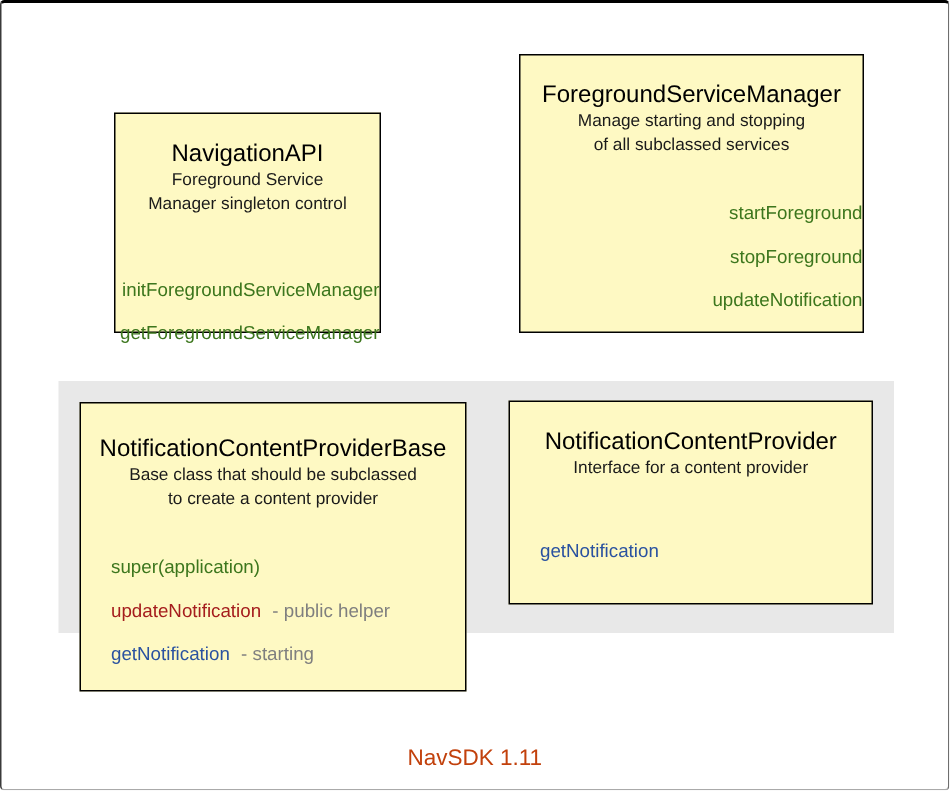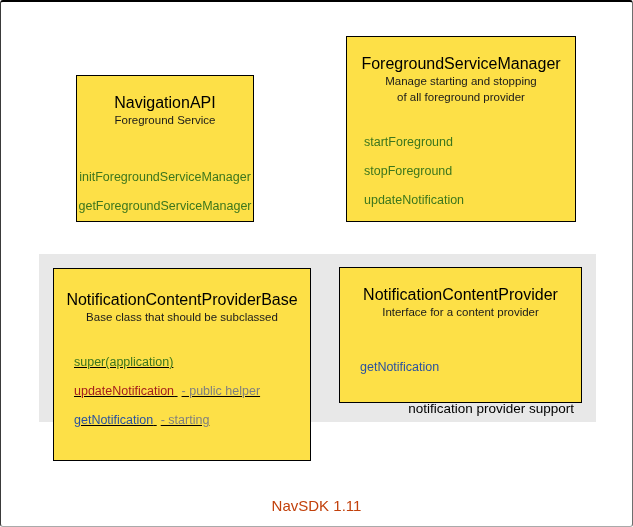--- a/index.html
+++ b/index.html
@@ -13,59 +13,59 @@
     height: 527px;
     background: #ffffff;
     border-style: solid;
     border-width: 2px 1px 1px 1px;
     border-color: #000000 #6e6e6e #aaaaaa #3a3a3a;
     border-radius: 3px;
     overflow: hidden;
   }
   .classbox {
     position: absolute;
-    background: #fde047;
+    background: #fef9c3;
     border: 1.5px solid #000000;
   }
   .box-title {
     margin-top: 18px;
     font-size: 16px;
     color: #000000;
     text-align: center;
     white-space: nowrap;
   }
   .box-desc {
     font-size: 11.5px;
     line-height: 16px;
     color: #1a1a1a;
     text-align: center;
   }
   .methods { font-size: 12.5px; }
   .method-line { margin-bottom: 15px; white-space: nowrap; }
-  .m-green { color: #3c761d; }
+  .m-green { color: #3c761d; text-align: right; }
   .m-red   { color: #a51d1d; }
   .m-blue  { color: #2a52a0; }
   .annotation { color: #7f7f7f; margin-left: 4px; }
 
   
   .nav-api { left: 75px;  top: 73px;  width: 178px; height: 147px; }
   .nav-api .methods { margin-top: 42px; text-align: center; }
 
   .fsm     { left: 345px; top: 34px;  width: 230px; height: 186px; }
   .fsm .methods { margin-top: 30px; padding-left: 17px; text-align: left; }
 
   .gray-panel {
     position: absolute;
     left: 38px; top: 252px;
     width: 557px; height: 168px;
     background: #e8e8e8;
   }
   .ncpb { left: 14px;  top: 14px; width: 258px; height: 193px; }
   .ncpb .box-title { margin-top: 22px; }
-  .ncpb .methods { margin-top: 30px; padding-left: 20px; text-align: left; text-decoration: underline; }
+  .ncpb .methods { margin-top: 30px; padding-left: 20px; text-align: left; }
 
   .ncp  { left: 300px; top: 13px; width: 243px; height: 136px; }
   .ncp .box-title { }
   .ncp .methods { margin-top: 40px; padding-left: 20px; text-align: left; }
 
   .panel-label {
     position: absolute;
     right: 22px;
     bottom: 6px;
     font-size: 13.5px;
@@ -83,46 +83,48 @@
 </style>
 </head>
 <body>
 
 <div class="frame">
 
   <div class="classbox nav-api">
     <div class="box-title">NavigationAPI</div>
     <div class="box-desc">
       <div>Foreground Service</div>
+      <div>Manager singleton control</div>
     </div>
     <div class="methods">
       <div class="method-line m-green">initForegroundServiceManager</div>
       <div class="method-line m-green">getForegroundServiceManager</div>
     </div>
   </div>
 
   <div class="classbox fsm">
     <div class="box-title">ForegroundServiceManager</div>
     <div class="box-desc">
       <div>Manage starting and stopping</div>
-      <div>of all foreground provider</div>
+      <div>of all subclassed services</div>
     </div>
     <div class="methods">
       <div class="method-line m-green">startForeground</div>
       <div class="method-line m-green">stopForeground</div>
       <div class="method-line m-green">updateNotification</div>
     </div>
   </div>
 
   <div class="gray-panel">
 
     <div class="classbox ncpb">
       <div class="box-title">NotificationContentProviderBase</div>
       <div class="box-desc">
         <div>Base class that should be subclassed</div>
+        <div>to create a content provider</div>
       </div>
       <div class="methods">
         <div class="method-line">
           <span class="m-green">super(application)</span>
         </div>
         <div class="method-line">
           <span class="m-red">updateNotification</span>
           <span class="annotation">- public helper</span>
         </div>
         <div class="method-line">
@@ -135,17 +137,16 @@
     <div class="classbox ncp">
       <div class="box-title">NotificationContentProvider</div>
       <div class="box-desc">
         <div>Interface for a content provider</div>
       </div>
       <div class="methods">
         <div class="method-line m-blue">getNotification</div>
       </div>
     </div>
 
-    <div class="panel-label">notification provider support</div>
   </div>
 
   <div class="caption">NavSDK 1.11</div>
 </div>
 
 </body></html>

